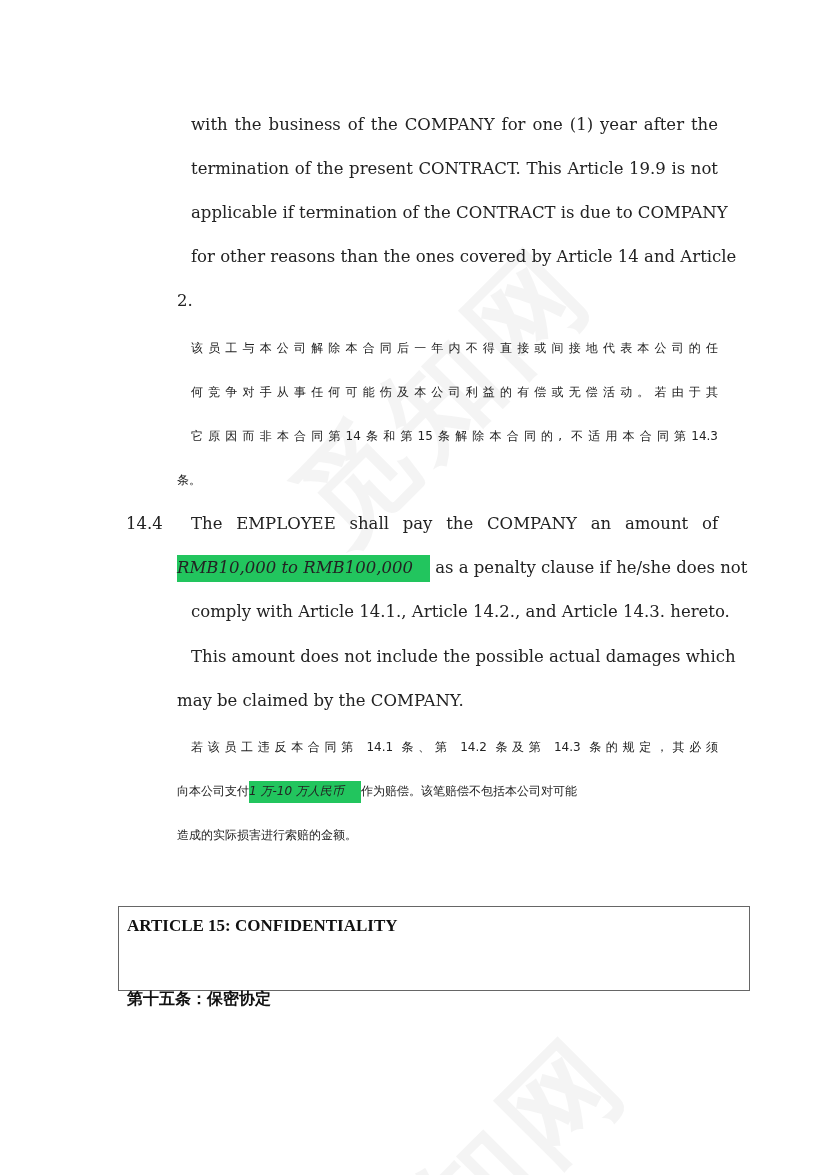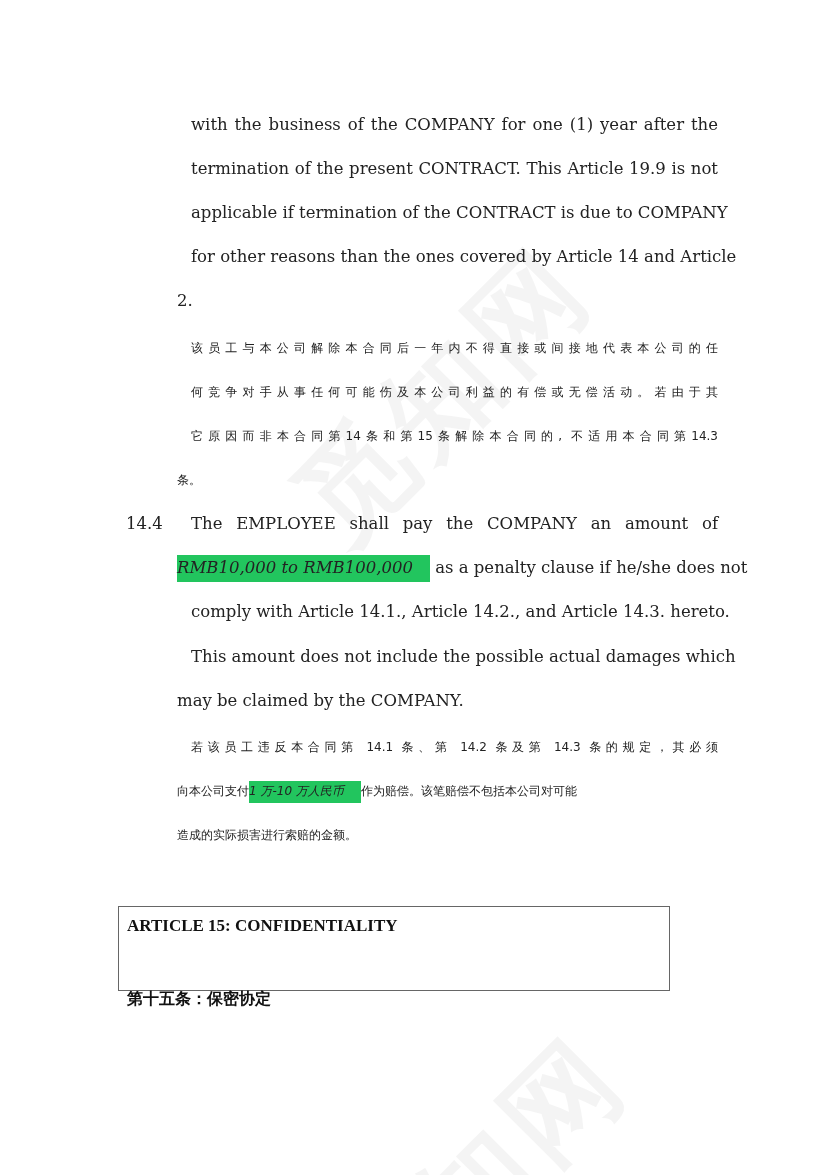--- a/index.html
+++ b/index.html
@@ -53,21 +53,21 @@
     }
     .hl {
       background: #22c55e;
       padding: 3px 17px 5px 0;
       font-style: italic;
     }
     .article-box {
       position: absolute;
       left: 118px;
       top: 906px;
-      width: 552px;
+      width: 632px;
       height: 85px;
       border: 1px solid #666666;
       box-sizing: border-box;
     }
     .article-en {
       position: absolute;
       left: 8px;
       top: 9px;
       font-family: "Liberation Serif", serif;
       font-weight: bold;

